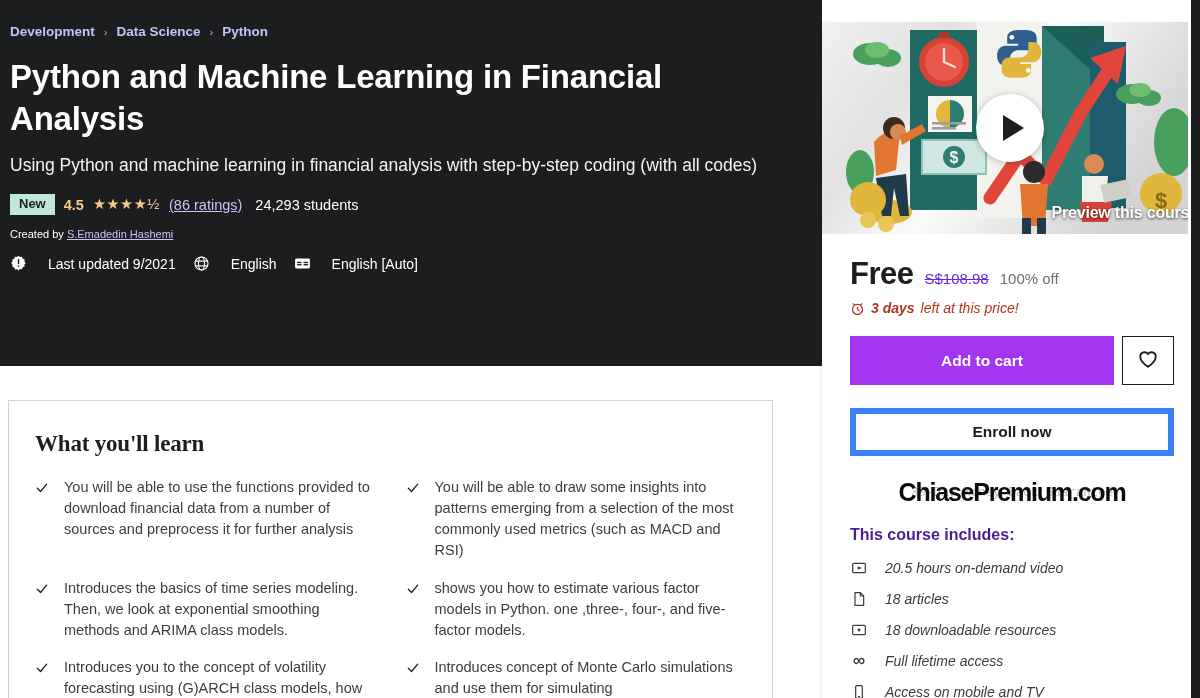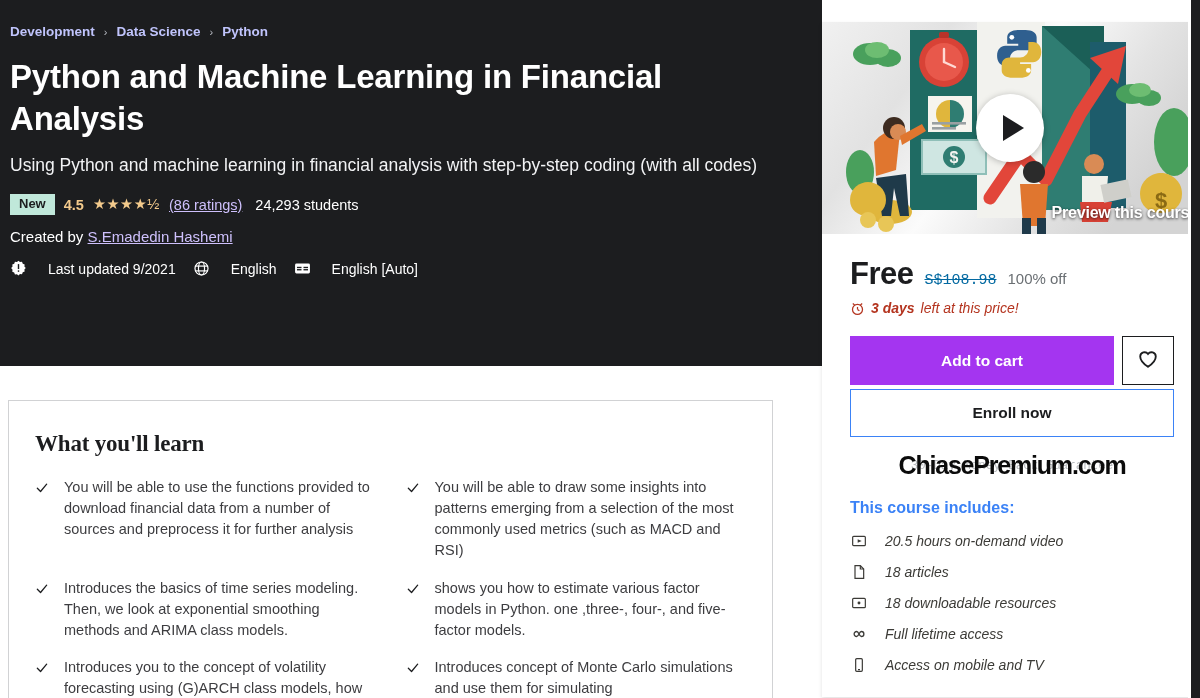--- a/index.html
+++ b/index.html
@@ -106,21 +106,21 @@
     cursor: pointer;
   }
   .students-count {
     color: #ffffff;
     font-size: 14.5px;
     margin-left: 4px;
   }
 
   .creator-row {
     color: #ffffff;
-    font-size: 15px;
+    font-size: 11px;
     margin-bottom: 15px;
     padding-left: 2px;
   }
   .creator-link {
     color: #cec0fc;
     text-decoration: underline;
     cursor: pointer;
   }
 
   .meta-row {
@@ -243,23 +243,22 @@
     margin-bottom: 8px;
   }
   .price-current {
     font-size: 31px;
     font-weight: bold;
     color: #1c1d1f;
     letter-spacing: -0.5px;
   }
   .price-old {
     font-size: 15px;
-    color: #0369a1;
+    color: #6d28d9;
     text-decoration: line-through;
-    font-family: Liberation Mono, monospace;
   }
   .price-discount {
     font-size: 15px;
     color: #6a6f73;
   }
 
   .urgency {
     display: flex;
     align-items: center;
     gap: 6px;
@@ -268,21 +267,21 @@
     margin-bottom: 20px;
     font-style: italic;
   }
   .urgency b { font-weight: bold; }
   .urgency-icon { width: 15px; height: 15px; display: inline-flex; }
   .urgency-icon svg { width: 15px; height: 15px; }
 
   .cta-row {
     display: flex;
     gap: 8px;
-    margin-bottom: 4px;
+    margin-bottom: 23px;
   }
   .btn-cart {
     flex: 1;
     height: 49px;
     background: #a435f0;
     color: #ffffff;
     border: none;
     font-size: 15.5px;
     font-weight: bold;
     font-family: inherit;
@@ -296,28 +295,28 @@
     display: flex;
     align-items: center;
     justify-content: center;
     cursor: pointer;
   }
   .btn-wish svg { width: 22px; height: 22px; }
 
   .btn-enroll {
     width: 100%;
     height: 48px;
-    border: 1px solid #3b82f6;
+    border: 6px solid #3b82f6;
     background: #ffffff;
     color: #1c1d1f;
     font-size: 15.5px;
     font-weight: bold;
     font-family: inherit;
     cursor: pointer;
-    margin-bottom: 12px;
+    margin-bottom: 20px;
   }
 
   .guarantee-wrap {
     position: relative;
     text-align: center;
     height: 34px;
     margin-bottom: 16px;
   }
   .guarantee {
     font-size: 12.5px;
@@ -333,21 +332,21 @@
     font-size: 25px;
     font-weight: bold;
     color: #0b0b0b;
     letter-spacing: -1.2px;
     pointer-events: none;
   }
 
   .includes-title {
     font-size: 16px;
     font-weight: bold;
-    color: #3b82f6;
+    color: #4c1d95;
     margin-bottom: 15px;
   }
   .includes-list { list-style: none; }
   .includes-item {
     display: flex;
     align-items: center;
     gap: 18px;
     margin-bottom: 14px;
     font-size: 14px;
     color: #3c3b37;

